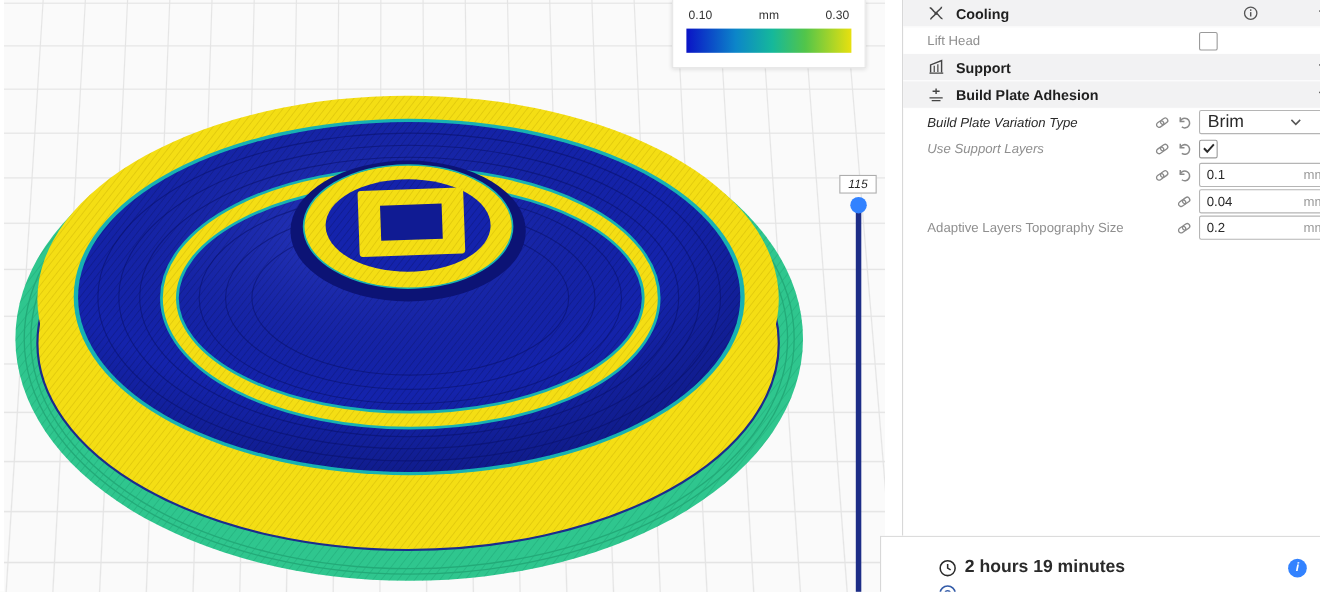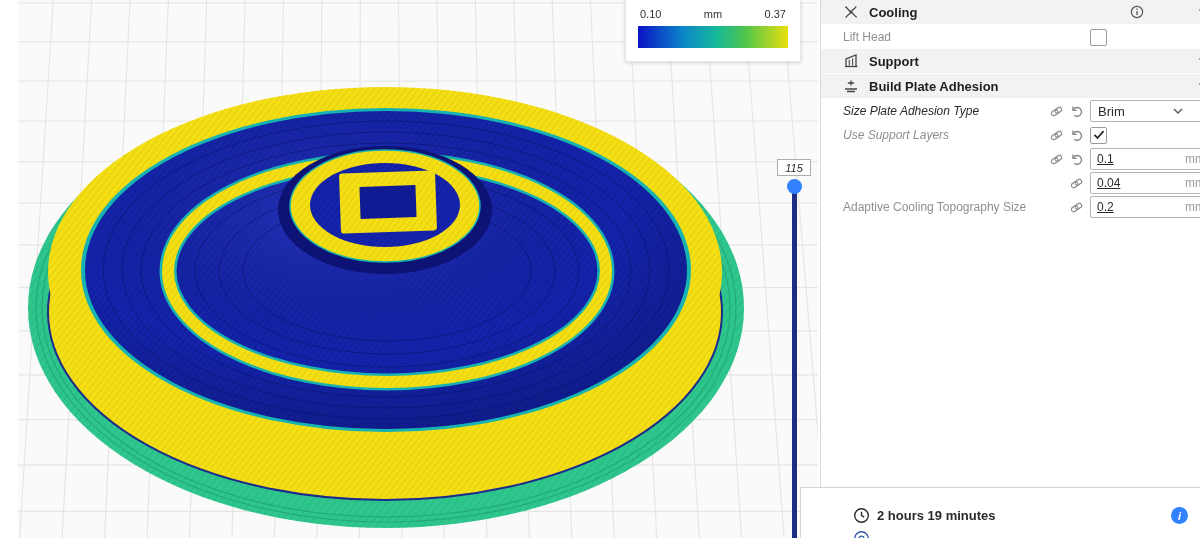--- a/index.html
+++ b/index.html
@@ -1,21 +1,21 @@
 <!DOCTYPE html>
 <html><head>
 <meta charset="utf-8">
 <style>
   * { margin:0; padding:0; box-sizing:border-box; }
   html,body { width:1200px; height:538px; overflow:hidden; background:#fff;
               font-family:"Liberation Sans", sans-serif; }
   .app { position:relative; width:1200px; height:538px; overflow:hidden; background:#fff; }
 
   
-  .viewport { position:absolute; left:18px; top:0; width:800px; height:538px; overflow:hidden; background:#14532d; }
+  .viewport { position:absolute; left:4px; top:0; width:800px; height:538px; overflow:hidden; background:#14532d; }
   .grid { position:absolute; left:-250px; top:-180px; width:1500px; height:960px;
           background-color:#fafafa;
           background-image:
             repeating-linear-gradient(0deg,  #e4e4e4 0 1px, transparent 1px 37px),
             repeating-linear-gradient(90deg, #e4e4e4 0 1px, transparent 1px 37px);
           transform: perspective(1300px) rotateX(15deg);
           transform-origin: 600px 0; }
   .model-svg { position:absolute; left:0; top:0; }
 
   
@@ -47,32 +47,32 @@
   .spacer { flex:1; }
   .icon { display:flex; align-items:center; justify-content:center; }
   .info-gap { margin-right:44px; }
   .row-icons { display:flex; align-items:center; gap:7px; margin-right:7px; }
 
   .control-slot { width:122px; display:flex; align-items:center; }
   .checkbox { width:17px; height:17px; background:#fff; border:1px solid #9a9a9a; border-radius:2px;
               display:flex; align-items:center; justify-content:center; }
   .dropdown { width:122px; height:22px; border:1px solid #b5b5b5; border-radius:2px; background:#fff;
               display:flex; align-items:center; padding:0 7px; }
-  .dropdown span { flex:1; font-size:13px; color:#2a2a2a; }
+  .dropdown span { flex:1; font-size:16px; color:#2a2a2a; }
   .num-box { width:122px; height:22px; border:1px solid #b5b5b5; border-radius:2px; background:#fff;
              display:flex; align-items:center; padding:0 6px; }
   .num-box input { flex:1; min-width:0; border:none; outline:none; background:transparent;
-                   font-size:12px; color:#2a2a2a; font-family:inherit;text-decoration:underline; }
+                   font-size:12px; color:#2a2a2a; font-family:inherit; }
   .unit { font-size:12px; color:#9a9a9a; margin-left:4px; }
 
   
   .print-info { position:absolute; left:800px; top:487px; width:400px; height:51px; background:#fff;
                 border-left:1px solid #d8d8d8; border-top:1px solid #d4d4d4; overflow:hidden; }
   .pi-row { display:flex; align-items:center; padding:19px 12px 0 52px; gap:7px; }
-  .pi-time { font-size:13px; font-weight:bold; color:#2a2a2a; }
+  .pi-time { font-size:16px; font-weight:bold; color:#2a2a2a; }
   .pi-row2 { display:flex; align-items:center; padding:6px 12px 0 52px; }
   .pi-info-badge { width:17px; height:17px; border-radius:50%; background:#3282ff; color:#fff;
                    display:flex; align-items:center; justify-content:center;
                    font-size:11px; font-weight:bold; font-style:italic; }
 </style>
 </head>
 <body>
 
 <div class="app">
 
@@ -137,21 +137,21 @@
         <rect x="322" y="172" width="96" height="60" rx="3" fill="#f4de14"></rect>
         <rect x="322" y="172" width="96" height="60" rx="3" fill="url(#hy)" opacity="0.5"></rect>
         <rect x="342" y="186" width="56" height="32" fill="#101b93"></rect>
       </g>
     </svg>
 
     <div class="legend">
       <div class="legend-labels">
         <span>0.10</span>
         <span>mm</span>
-        <span>0.37</span>
+        <span>0.30</span>
       </div>
       <div class="legend-bar"></div>
     </div>
 
     <div class="slider-value">115</div>
     <div class="slider-handle"></div>
     <div class="slider-track"></div>
   </div>
 
   <div class="settings-panel">
@@ -214,21 +214,21 @@
       <span class="hlabel">Build Plate Adhesion</span>
       <span class="spacer"></span>
       <span class="icon">
         <svg width="12" height="10" viewBox="0 0 12 10">
             <path d="M1.5 2.5l4.5 4.5 4.5-4.5" fill="none" stroke="#555" stroke-width="1.5"></path>
           </svg>
       </span>
     </div>
 
     <div class="srow">
-      <span class="slabel italic dark">Size Plate Adhesion Type</span>
+      <span class="slabel italic dark">Build Plate Variation Type</span>
       <span class="spacer"></span>
       <span class="row-icons">
         <span class="icon">
           <svg width="13" height="13" viewBox="0 0 13 13">
             <g transform="rotate(-35 6.5 6.5)">
               <rect x="0.8" y="4.2" width="7" height="4.6" rx="2.3" fill="none" stroke="#8a8a8a" stroke-width="1.2"></rect>
               <rect x="5.2" y="4.2" width="7" height="4.6" rx="2.3" fill="none" stroke="#8a8a8a" stroke-width="1.2"></rect>
             </g>
           </svg>
         </span>
@@ -316,21 +316,21 @@
           </svg>
         </span>
       </span>
       <div class="num-box">
         <input value="0.04" style="">
         <span class="unit">mm</span>
       </div>
     </div>
 
     <div class="srow">
-      <span class="slabel">Adaptive Cooling Topography Size</span>
+      <span class="slabel">Adaptive Layers Topography Size</span>
       <span class="spacer"></span>
       <span class="row-icons">
         <span class="icon">
           <svg width="13" height="13" viewBox="0 0 13 13">
             <g transform="rotate(-35 6.5 6.5)">
               <rect x="0.8" y="4.2" width="7" height="4.6" rx="2.3" fill="none" stroke="#8a8a8a" stroke-width="1.2"></rect>
               <rect x="5.2" y="4.2" width="7" height="4.6" rx="2.3" fill="none" stroke="#8a8a8a" stroke-width="1.2"></rect>
             </g>
           </svg>
         </span>

